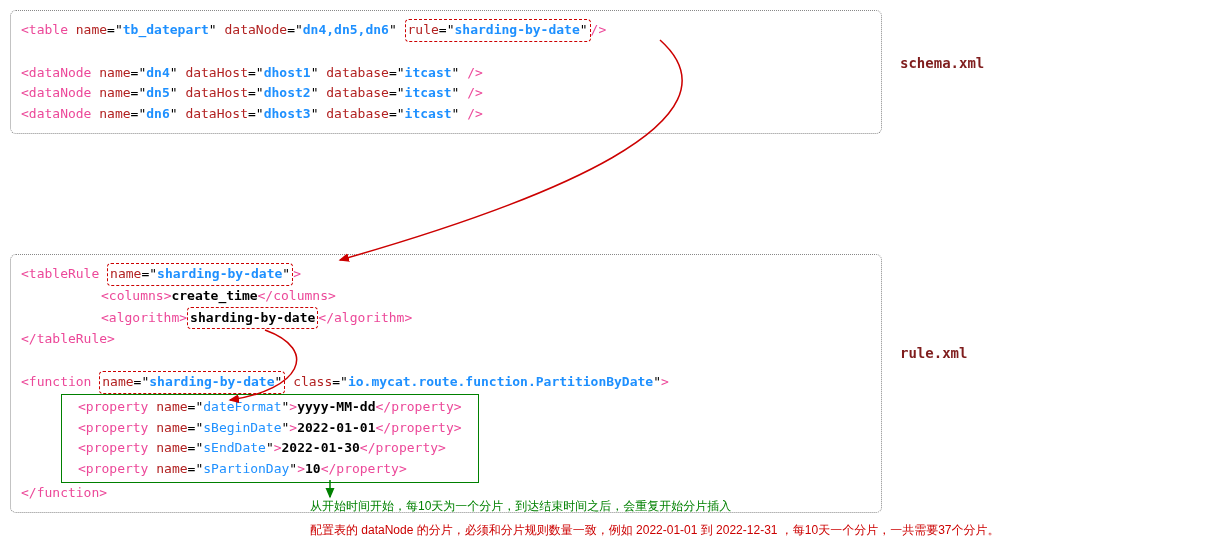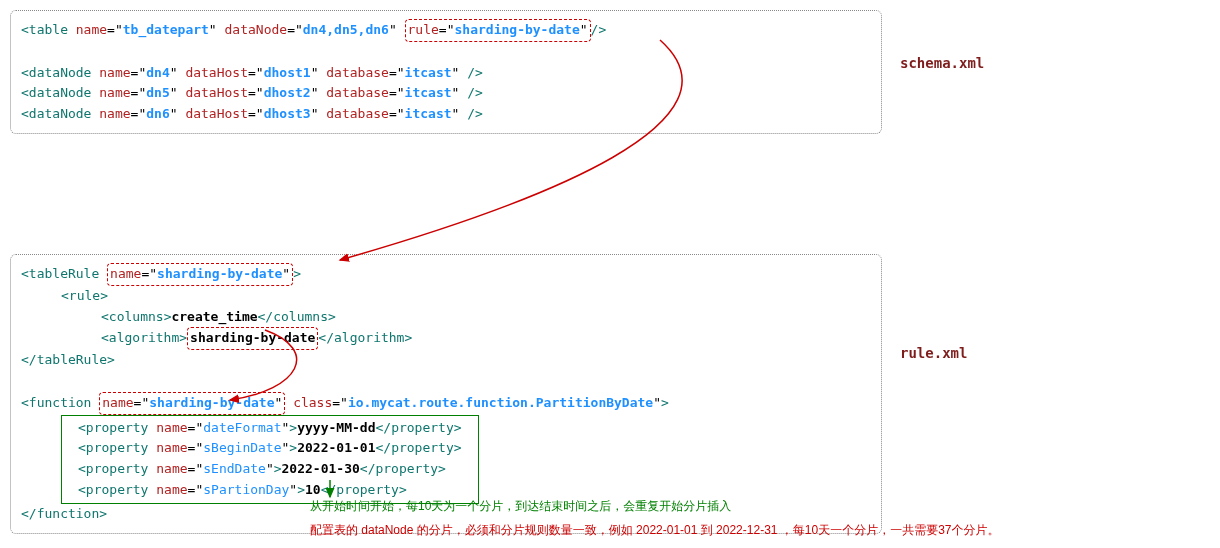--- a/index.html
+++ b/index.html
@@ -22,21 +22,21 @@
     position: relative;
   }
   .box1 { width: 850px; }
   .box2 { width: 850px; margin-top: 120px; }
   .label {
     position: absolute;
     color: #7f1d1d;
     font-weight: bold;
     font-size: 14px;
   }
-  .tag { color: #0f766e; text-align: right; }
+  .tag { color: #ec4899; text-align: right; }
   .attr-name { color: #b22222; margin-top: 28px; }
   .attr-eq { color: #000; }
   .attr-val { color: #1e90ff; font-weight: bold; }
   .attr-val-plain { color: #1e90ff; }
   .text-black { color: #000; font-weight: bold; }
   .dash-box {
     border: 1.5px dashed #cc0000;
     border-radius: 4px;
     padding: 0 2px;
     display: inline-block;
@@ -98,21 +98,20 @@
   </div>
 </div>
 
 <div class="label" style="top:55px; left:900px;">schema.xml</div>
 
 <div class="box box2">
   <div>
     <span class="tag">&lt;<span>tableRule</span></span>
     <span class="dash-box"><span class="attr-name">name</span><span class="attr-eq">=</span>"<span class="attr-val">sharding-by-date</span>"</span><span class="tag">&gt;</span>
   </div>
-  <span class="indent1"><span class="tag">&lt;<span>rule</span>&gt;</span></span>
   <span class="indent2">
     <span class="tag">&lt;<span>columns</span>&gt;</span><span class="text-black">create_time</span><span class="tag">&lt;/<span>columns</span>&gt;</span>
   </span>
   <span class="indent2">
     <span class="tag">&lt;<span>algorithm</span>&gt;</span><span class="dash-box"><span class="text-black">sharding-by-date</span></span><span class="tag">&lt;/<span>algorithm</span>&gt;</span>
   </span>
   <div><span class="tag">&lt;/<span>tableRule</span>&gt;</span></div>
   <br>
   <div>
     <span class="tag">&lt;<span>function</span></span>

